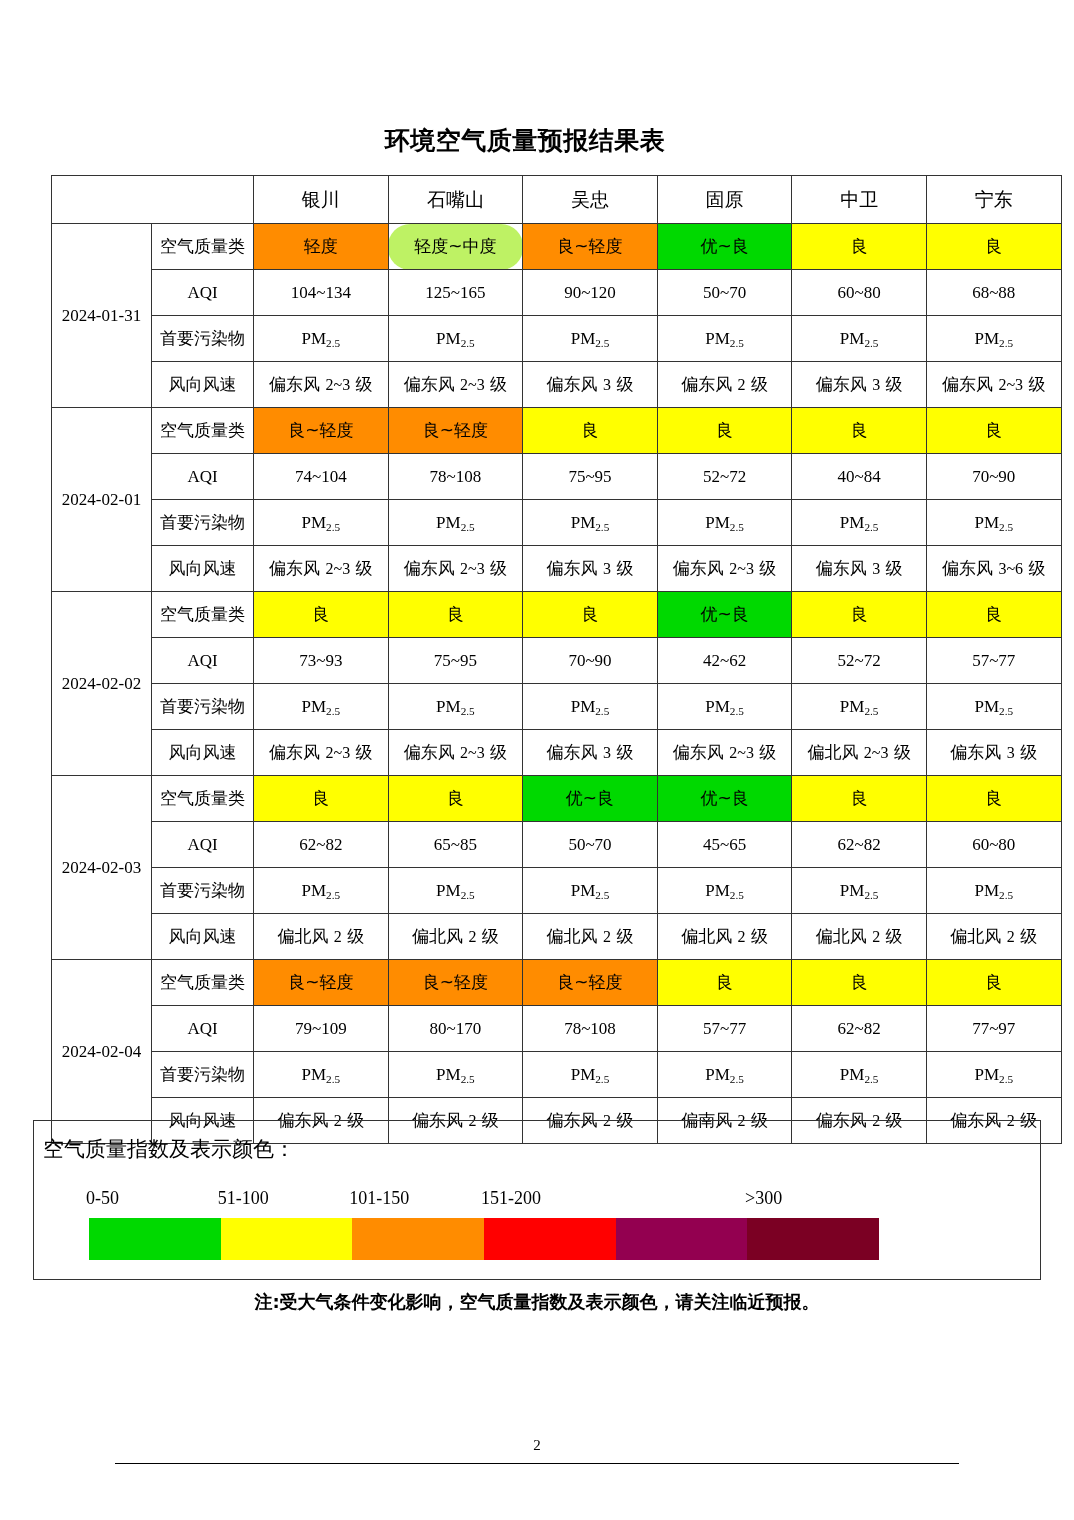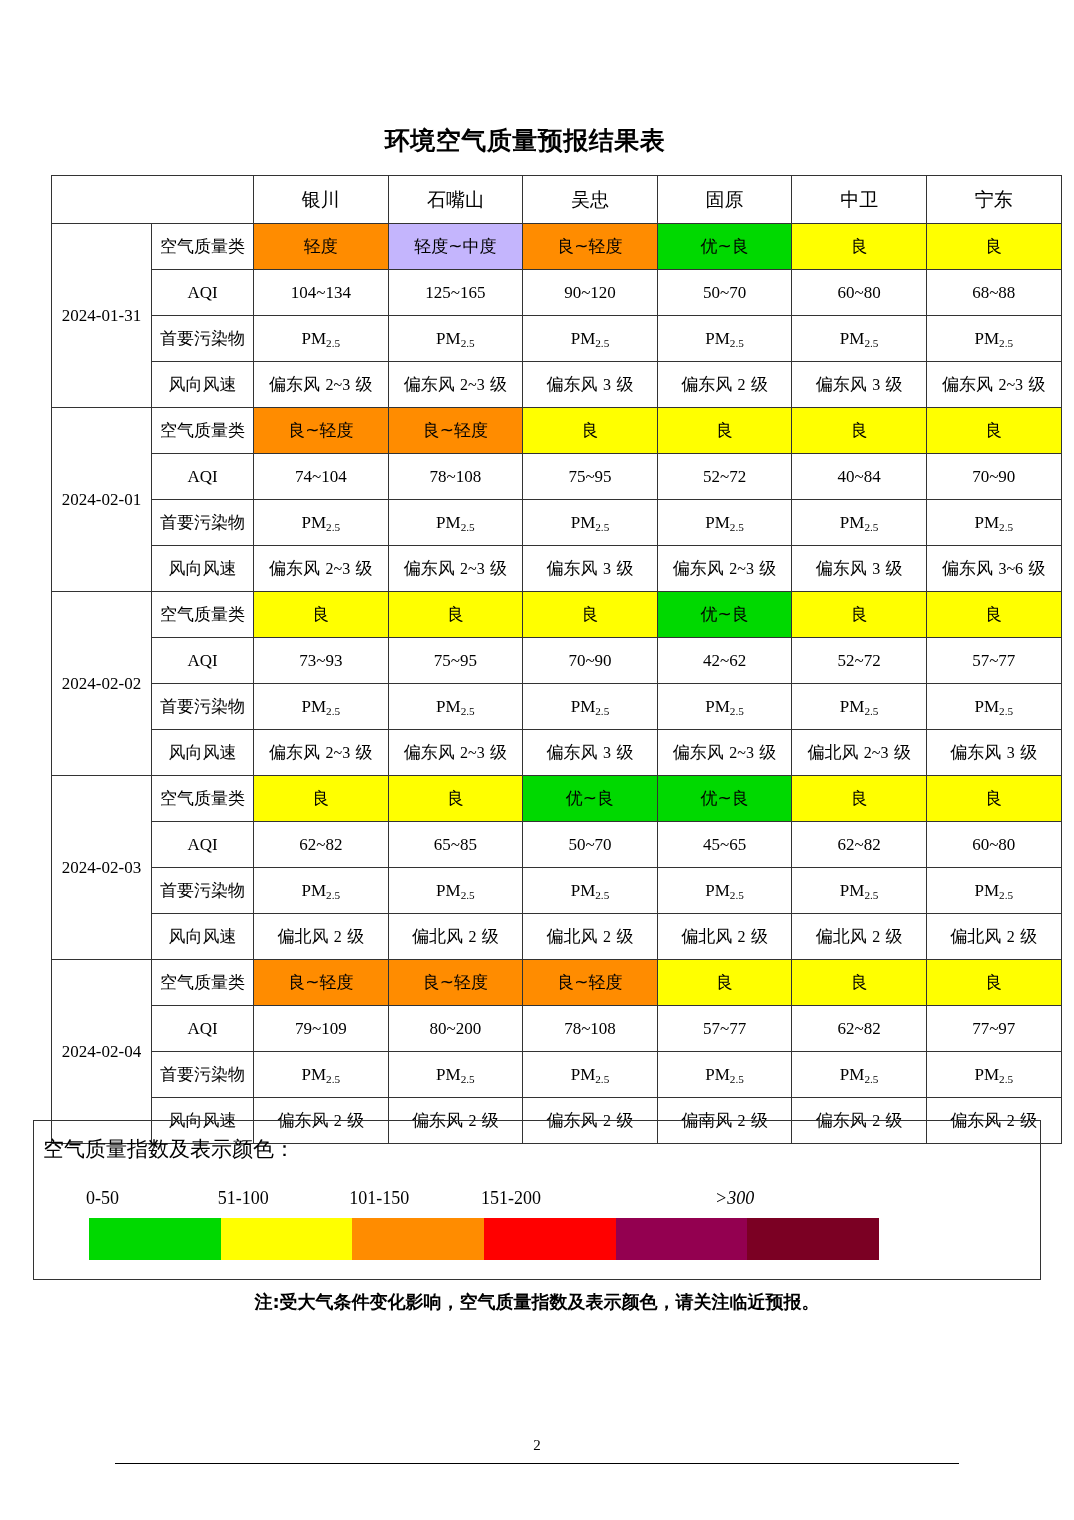--- a/index.html
+++ b/index.html
@@ -208,21 +208,21 @@
         <td class="city-head">固原</td>
         <td class="city-head">中卫</td>
         <td class="city-head">宁东</td>
       </tr>
   </thead>
   <tbody id="table-body">
       <tr>
         <td class="date-cell" rowspan="4">2024-01-31</td>
         <td class="row-label">空气质量类</td>
         <td class="quality-cell" style="background: rgb(255, 140, 0);">轻度</td>
-        <td class="quality-cell" style="background: #c4b5fd;">轻度~中度</td>
+        <td class="quality-cell" style="background: #bef264; border-radius: 22px;">轻度~中度</td>
         <td class="quality-cell" style="background: rgb(255, 140, 0);">良~轻度</td>
         <td class="quality-cell" style="background: rgb(0, 217, 0);">优~良</td>
         <td class="quality-cell" style="background: rgb(255, 255, 0);">良</td>
         <td class="quality-cell" style="background: rgb(255, 255, 0);">良</td>
       </tr>
       <tr>
         <td class="label-aqi">AQI</td>
         <td class="aqi-cell">104~134</td>
         <td class="aqi-cell">125~165</td>
         <td class="aqi-cell">90~120</td>
@@ -365,21 +365,21 @@
         <td class="quality-cell" style="background: rgb(255, 140, 0);">良~轻度</td>
         <td class="quality-cell" style="background: rgb(255, 140, 0);">良~轻度</td>
         <td class="quality-cell" style="background: rgb(255, 140, 0);">良~轻度</td>
         <td class="quality-cell" style="background: rgb(255, 255, 0);">良</td>
         <td class="quality-cell" style="background: rgb(255, 255, 0);">良</td>
         <td class="quality-cell" style="background: rgb(255, 255, 0);">良</td>
       </tr>
       <tr>
         <td class="label-aqi">AQI</td>
         <td class="aqi-cell">79~109</td>
-        <td class="aqi-cell">80~200</td>
+        <td class="aqi-cell">80~170</td>
         <td class="aqi-cell">78~108</td>
         <td class="aqi-cell">57~77</td>
         <td class="aqi-cell">62~82</td>
         <td class="aqi-cell">77~97</td>
       </tr>
       <tr>
         <td class="row-label">首要污染物</td>
         <td class="pollutant-cell">PM<sub>2.5</sub></td>
         <td class="pollutant-cell">PM<sub>2.5</sub></td>
         <td class="pollutant-cell">PM<sub>2.5</sub></td>
@@ -400,21 +400,21 @@
 </table>
 
 <div id="legend-box">
   <div id="legend-title">空气质量指数及表示颜色：</div>
   <div id="legend-labels">
       <div class="legend-label" style="left: 0px;">0-50</div>
       <div class="legend-label" style="left: 131.667px;">51-100</div>
       <div class="legend-label" style="left: 263.333px;">101-150</div>
       <div class="legend-label" style="left: 395px;">151-200</div>
       <div class="legend-label" style="left: 549px; margin-top: 39px;">201-300</div>
-      <div class="legend-label" style="left: 629px; font-style: italic;">&gt;300</div>
+      <div class="legend-label" style="left: 659px;">&gt;300</div>
     </div>
   <div id="legend-bar">
       <div class="legend-swatch" style="background: rgb(0, 217, 0);"></div>
       <div class="legend-swatch" style="background: rgb(255, 255, 0);"></div>
       <div class="legend-swatch" style="background: rgb(255, 140, 0);"></div>
       <div class="legend-swatch" style="background: rgb(255, 0, 0);"></div>
       <div class="legend-swatch" style="background: rgb(147, 0, 80);"></div>
       <div class="legend-swatch" style="background: rgb(123, 0, 35);"></div>
     </div>
 </div>

